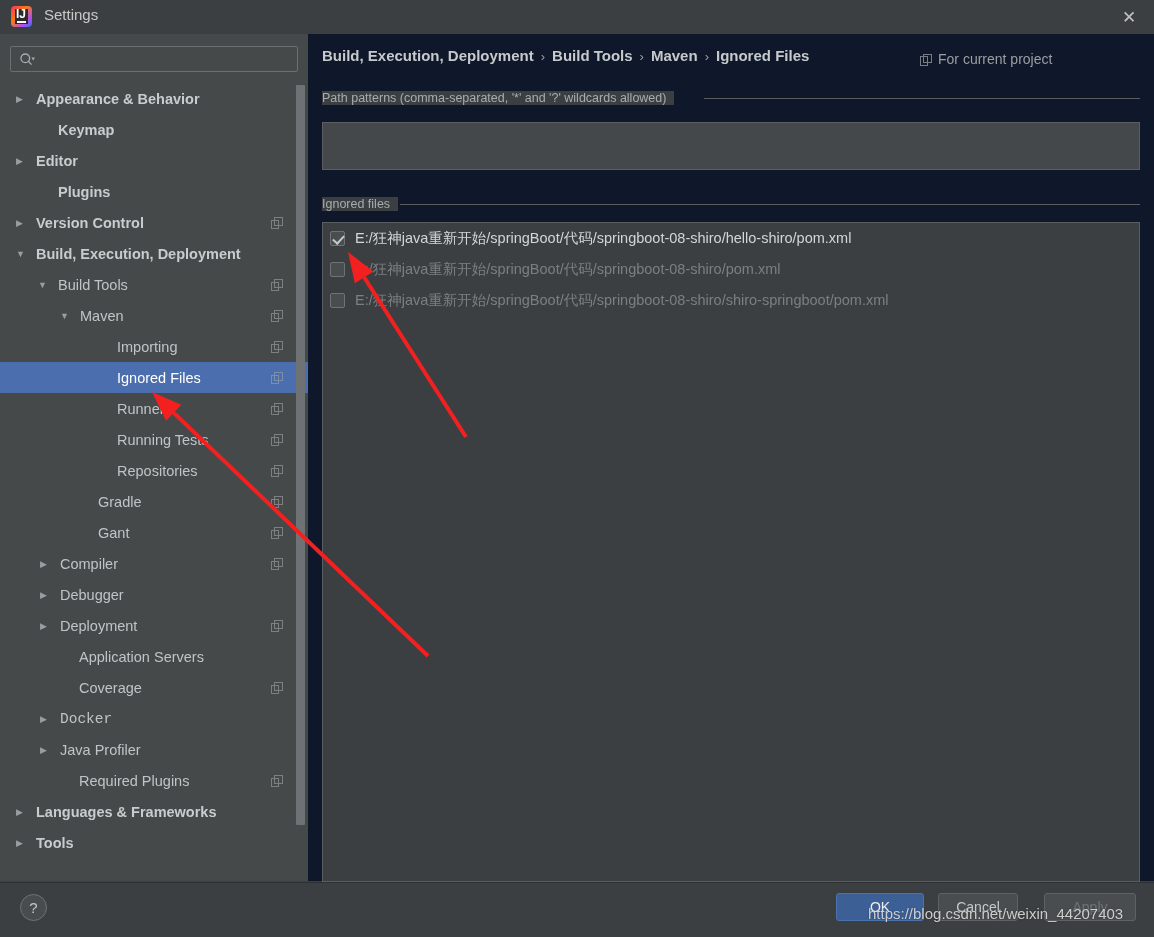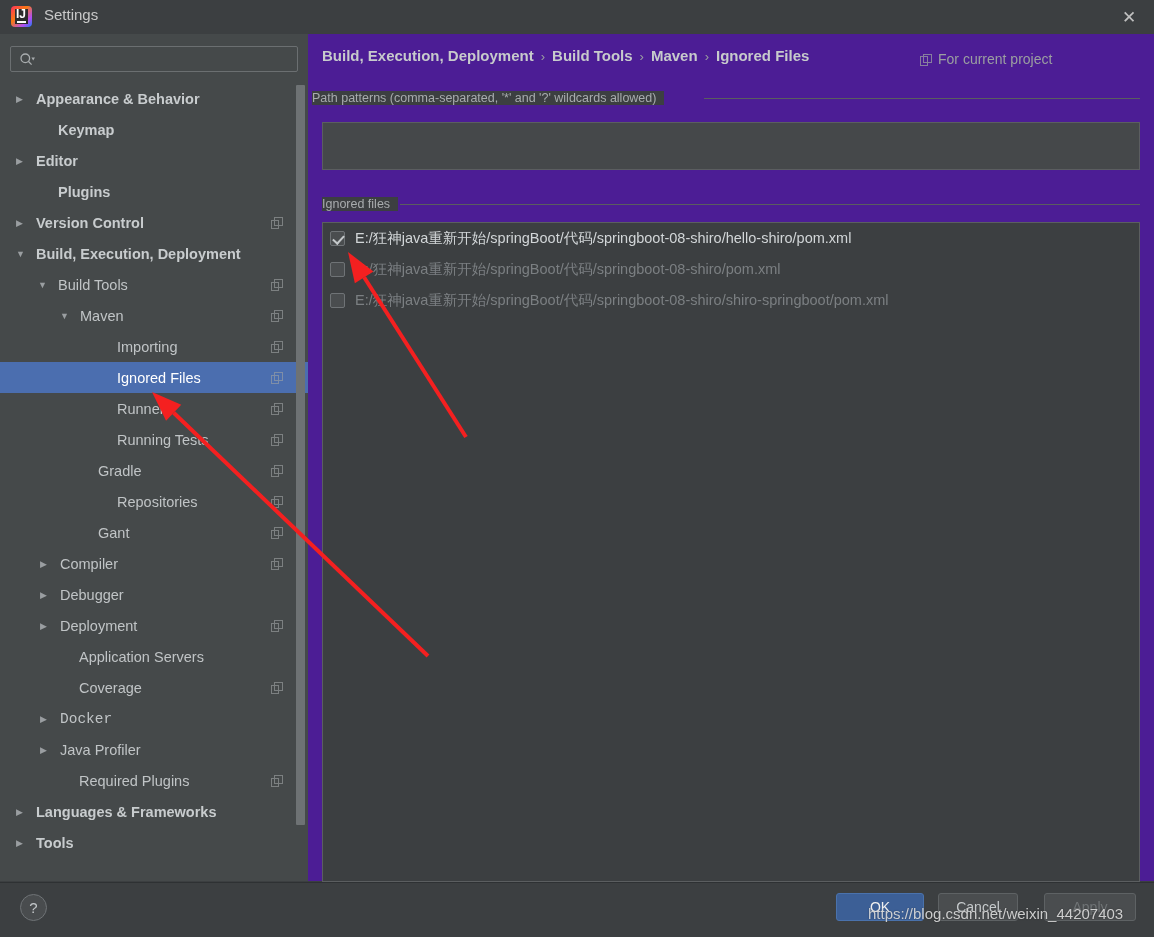--- a/index.html
+++ b/index.html
@@ -125,21 +125,21 @@
     width: 9px; height: 740px;
     background: #6e7274;
     border-radius: 1px;
     cursor: pointer;
   }
 
   
   .main {
     position: absolute; left: 308px; top: 34px;
     width: 846px; height: 847px;
-    background: #4c1d95;
+    background: #0f172a;
   }
   .breadcrumb {
     position: absolute; left: 14px; top: 13px;
     font-size: 15px; font-weight: bold; color: #c7cacc;
     white-space: nowrap;
   }
   .breadcrumb .sep {
     font-weight: normal; color: #9a9ea1;
     padding: 0 7px; font-size: 13px;
   }
@@ -367,30 +367,30 @@
         <div class="tree-row">
           <span class="label" style="margin-left: 117px;">Running Tests</span>
           <span class="cfg-icon">
             <svg width="12" height="12" viewBox="0 0 12 12">
               <rect x="0.5" y="3.5" width="7" height="8" fill="none" stroke="#9ea2a4" stroke-width="1"></rect>
               <rect x="3.5" y="0.5" width="8" height="8" fill="none" stroke="#9ea2a4" stroke-width="1"></rect>
             </svg>
           </span>
         </div>
         <div class="tree-row">
+          <span class="label" style="margin-left: 117px;">Repositories</span>
+          <span class="cfg-icon">
+            <svg width="12" height="12" viewBox="0 0 12 12">
+              <rect x="0.5" y="3.5" width="7" height="8" fill="none" stroke="#9ea2a4" stroke-width="1"></rect>
+              <rect x="3.5" y="0.5" width="8" height="8" fill="none" stroke="#9ea2a4" stroke-width="1"></rect>
+            </svg>
+          </span>
+        </div>
+        <div class="tree-row">
           <span class="label" style="margin-left: 98px;">Gradle</span>
-          <span class="cfg-icon">
-            <svg width="12" height="12" viewBox="0 0 12 12">
-              <rect x="0.5" y="3.5" width="7" height="8" fill="none" stroke="#9ea2a4" stroke-width="1"></rect>
-              <rect x="3.5" y="0.5" width="8" height="8" fill="none" stroke="#9ea2a4" stroke-width="1"></rect>
-            </svg>
-          </span>
-        </div>
-        <div class="tree-row">
-          <span class="label" style="margin-left: 117px;">Repositories</span>
           <span class="cfg-icon">
             <svg width="12" height="12" viewBox="0 0 12 12">
               <rect x="0.5" y="3.5" width="7" height="8" fill="none" stroke="#9ea2a4" stroke-width="1"></rect>
               <rect x="3.5" y="0.5" width="8" height="8" fill="none" stroke="#9ea2a4" stroke-width="1"></rect>
             </svg>
           </span>
         </div>
         <div class="tree-row">
           <span class="label" style="margin-left: 98px;">Gant</span>
           <span class="cfg-icon">
@@ -474,21 +474,21 @@
     <div class="for-project">
       <span class="cfgicon2">
         <svg width="12" height="12" viewBox="0 0 12 12">
           <rect x="0.5" y="2.5" width="7" height="9" fill="none" stroke="#9b9fa1" stroke-width="1"></rect>
           <rect x="3.5" y="0.5" width="8" height="8" fill="none" stroke="#9b9fa1" stroke-width="1"></rect>
         </svg>
       </span>
       <span>For current project</span>
     </div>
 
-    <div class="group-label" style="left:4px; top:57px;">Path patterns (comma-separated, '*' and '?' wildcards allowed)</div>
+    <div class="group-label" style="left:14px; top:57px;">Path patterns (comma-separated, '*' and '?' wildcards allowed)</div>
     <div class="group-rule" id="rule-path" style="left:396px; top:64px; width:436px;"></div>
     <textarea class="path-input" placeholder="" style=""></textarea>
 
     <div class="group-label" style="left:14px; top:163px;">Ignored files</div>
     <div class="group-rule" style="left:92px; top:170px; width:740px;"></div>
 
     <div class="files-box" id="files-box">
         <div class="file-row">
           <span class="cb checked"></span>
           <span class="fname">E:/狂神java重新开始/springBoot/代码/springboot-08-shiro/hello-shiro/pom.xml</span>

